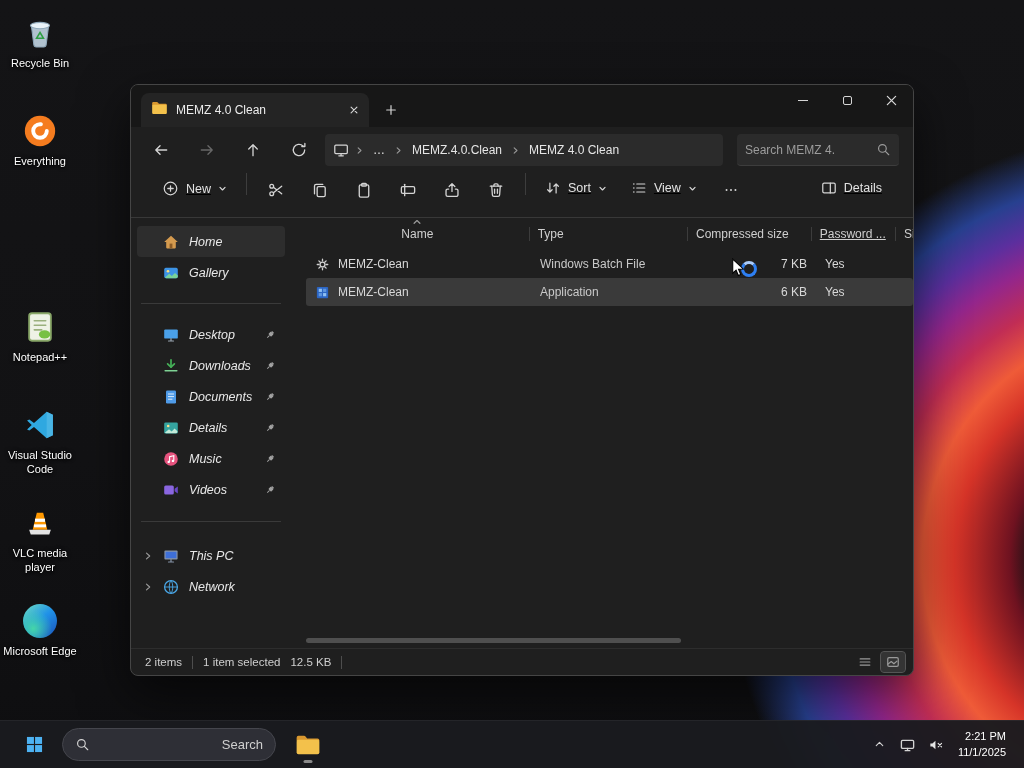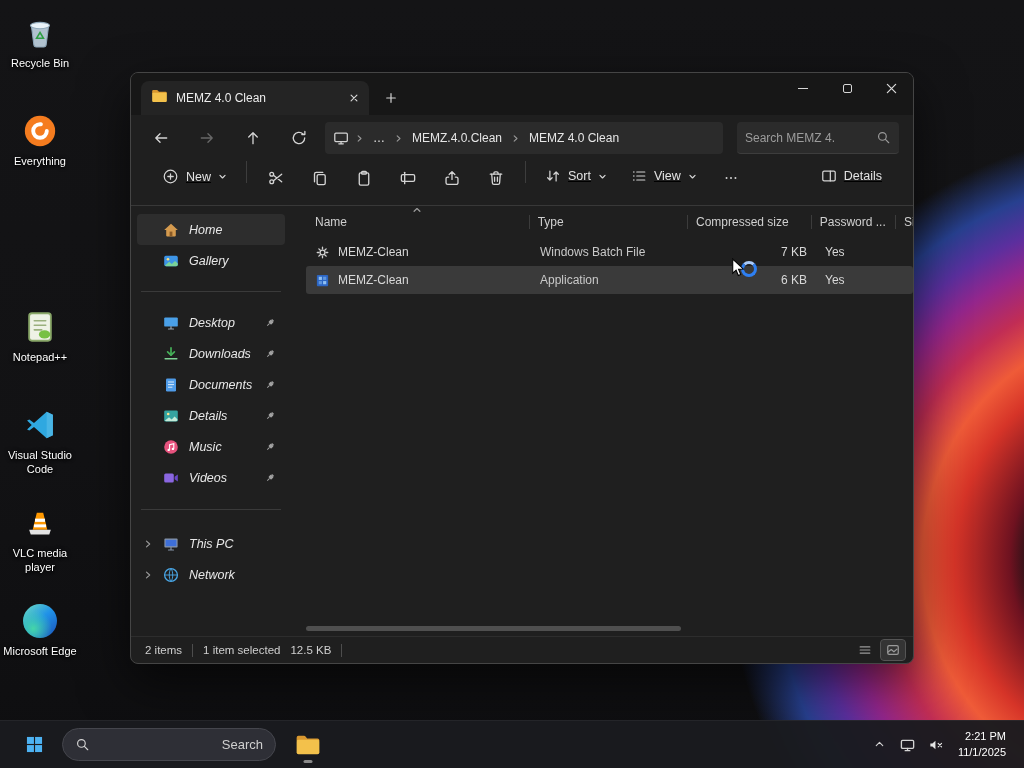--- a/index.html
+++ b/index.html
@@ -23,21 +23,21 @@
   .dicon { position:absolute; left:2px; width:76px; display:flex; flex-direction:column; align-items:center; gap:3px; }
   .dart { height:42px; display:flex; align-items:center; justify-content:center; }
   .dlbl { font-size:11px; color:#fff; text-align:center; line-height:1.25;
           text-shadow:0 1px 2px rgba(0,0,0,.9), 0 0 4px rgba(0,0,0,.8); }
   .circle-ico { width:34px; height:34px; border-radius:50%; }
   .ff  { background: radial-gradient(circle at 65% 30%, #ffd54d 0%, #ff9c2e 40%, #f1582a 68%, #b5308e 100%); }
   .edge{ background: radial-gradient(circle at 30% 72%, #45d6a8 0%, rgba(69,214,168,0) 55%),
                      linear-gradient(140deg,#6ee0c0 0%, #2092e8 48%, #1b50b8 100%); }
 
   
-  .window { position:absolute; left:130px; top:72px; width:784px; height:592px;
+  .window { position:absolute; left:130px; top:84px; width:784px; height:592px;
     background:#1f1f1f; border:1px solid #454545; border-radius:8px;
     box-shadow:0 18px 50px rgba(0,0,0,.6); display:flex; flex-direction:column; overflow:hidden; }
 
   .tabstrip { height:42px; flex:0 0 auto; background:#171717; display:flex; align-items:flex-end; padding-left:10px; position:relative; }
   .tab { height:34px; width:228px; background:#242424; border-radius:8px 8px 0 0;
          display:flex; align-items:center; gap:8px; padding:0 6px 0 10px; }
   .tab-title { flex:1; font-size:12px; color:#ececec; white-space:nowrap; overflow:hidden; }
   .tab-close { width:18px; height:18px; display:flex; align-items:center; justify-content:center; border-radius:4px; }
   .newtab { width:28px; height:28px; margin:0 0 3px 8px; display:flex; align-items:center; justify-content:center; border-radius:4px; }
   .caption { position:absolute; top:0; right:0; height:30px; display:flex; }
@@ -71,21 +71,21 @@
   .side-item .chev { position:absolute; left:6px; top:50%; transform:translateY(-50%); display:flex; }
   .side-item .pin  { position:absolute; right:9px; top:50%; transform:translateY(-50%); display:flex; opacity:.9; }
   .s-ico { display:flex; }
   .side-sep { height:1px; background:#3a3a3a; margin:15px 4px; }
   .side-sep.lower { margin:16px 4px 18px 4px; }
 
   .content { flex:1; min-width:0; display:flex; flex-direction:column; padding-left:15px; position:relative; }
   .colheader { height:32px; flex:0 0 auto; display:flex; color:#cfcfcf; font-size:12px; }
   .hcol { position:relative; display:flex; align-items:center; padding:0 9px; height:100%; }
   .hcol:not(:first-child)::before { content:""; position:absolute; left:0; top:9px; bottom:9px; width:1px; background:#3c3c3c; }
-  .c-name { width:225px; } .c-type { width:160px; } .c-comp { width:125px; } .c-pwd { width:85px; } .c-size { flex:1; overflow:hidden; }
+  .c-name { width:225px;justify-content:center; } .c-type { width:160px; } .c-comp { width:125px; } .c-pwd { width:85px;text-decoration:underline; } .c-size { flex:1; overflow:hidden; }
   .sortchev { position:absolute; top:0; left:50%; transform:translateX(-50%); display:flex; }
 
   .filerow { height:28px; flex:0 0 auto; display:flex; align-items:center; color:#d8d8d8; font-size:12px; border-radius:3px; }
   .filerow.selected { background:#3a3a3a; }
   .fcell { padding:0 9px; display:flex; align-items:center; overflow:hidden; white-space:nowrap; }
   .fcell.name { width:225px; gap:8px; }
   .fcell.type { width:160px; color:#c9c9c9; }
   .fcell.comp { width:125px; justify-content:flex-end; }
   .fcell.pwd  { width:85px; }
 

